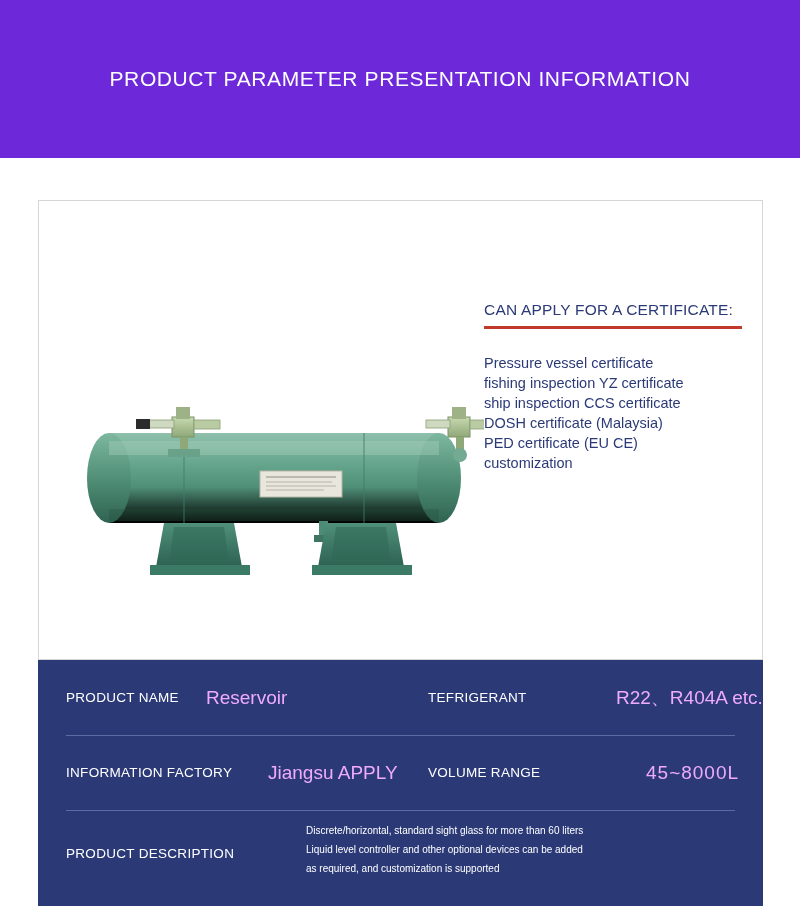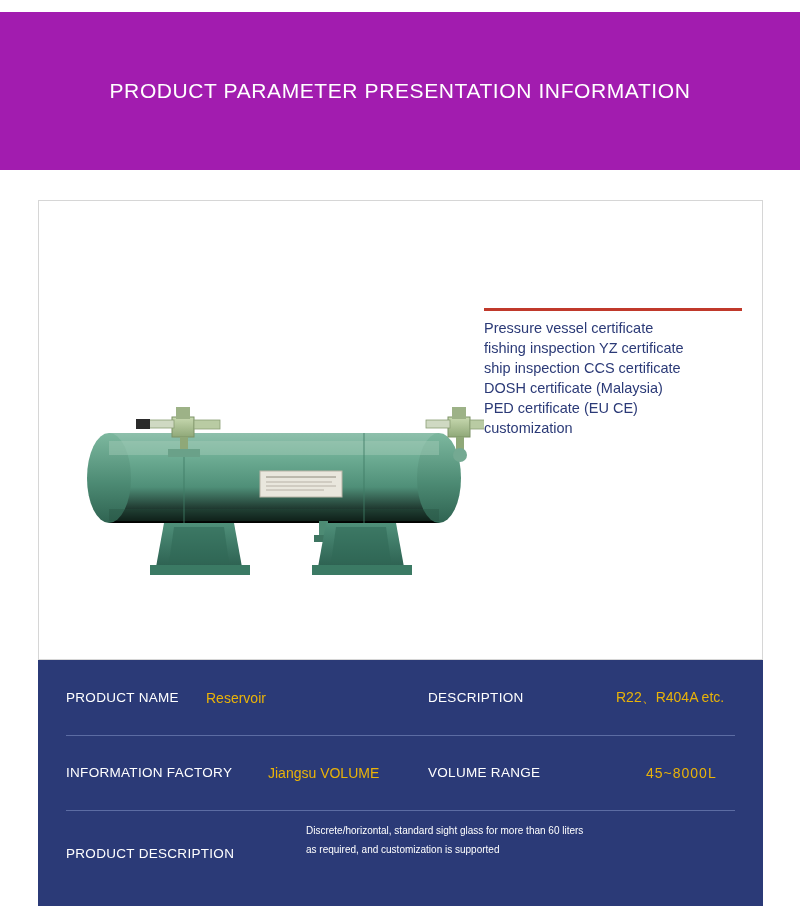--- a/index.html
+++ b/index.html
@@ -16,24 +16,24 @@
   .page {
     position: relative;
     width: 800px;
     height: 906px;
     background: #ffffff;
   }
   
   .header {
     position: absolute;
     left: 0;
-    top: 12px;
+    top: 0;
     width: 800px;
     height: 158px;
-    background: #a21caf;
+    background: #6d28d9;
     display: flex;
     align-items: center;
     justify-content: center;
   }
   .header-title {
     color: #ffffff;
     font-size: 21px;
     letter-spacing: 0.6px;
     font-weight: 400;
     text-align: center;
@@ -71,21 +71,21 @@
     letter-spacing: 0.2px;
     white-space: nowrap;
   }
   .cert-rule {
     margin-top: 7px;
     width: 258px;
     height: 3px;
     background: #c0392b;
   }
   .cert-list {
-    margin-top: 7px;
+    margin-top: 24px;
     color: #2b3a77;
     font-size: 14.5px;
     line-height: 20px;
   }
   .cert-list div {
     white-space: nowrap;
   }
   
   .spec {
     position: absolute;
@@ -116,22 +116,22 @@
   }
   .d1 { top: 75px; }
   .d2 { top: 150px; }
   .lbl {
     font-size: 13.5px;
     letter-spacing: 0.3px;
     color: #ffffff;
     white-space: nowrap;
   }
   .val {
-    font-size: 14px;
-    color: #eab308;
+    font-size: 19px;
+    color: #f0abfc;
     white-space: nowrap;
   }
   .c1 { position: absolute; left: 28px; }
   .c2 { position: absolute; left: 168px; }
   .c3 { position: absolute; left: 390px; }
   .c4 { position: absolute; left: 578px; }
   .c2b { position: absolute; left: 230px; }
   .c4b { position: absolute; left: 608px; letter-spacing: 1px; }
   .desc-label { position: absolute; left: 28px; top: 36px; }
   .desc-text {
@@ -232,52 +232,54 @@
 
         <g>
           <polygon points="262,202 332,202 340,246 254,246" fill="url(#legGrad)"></polygon>
           <rect x="248" y="244" width="100" height="10" fill="#3b7a64"></rect>
           <polygon points="272,206 322,206 327,242 267,242" fill="#2f6855" opacity="0.55"></polygon>
         </g>
       </svg>
     </div>
 
     <div class="cert-block">
+      <div class="cert-title">CAN APPLY FOR A CERTIFICATE:</div>
       <div class="cert-rule"></div>
       <div class="cert-list">
         <div>Pressure vessel certificate</div>
         <div>fishing inspection YZ certificate</div>
         <div>ship inspection CCS certificate</div>
         <div>DOSH certificate (Malaysia)</div>
         <div>PED certificate (EU CE)</div>
         <div>customization</div>
       </div>
     </div>
   </div>
 
   <div class="spec">
 
     <div class="spec-row r1">
       <span class="lbl c1">PRODUCT NAME</span>
       <span class="val c2">Reservoir</span>
-      <span class="lbl c3">DESCRIPTION</span>
+      <span class="lbl c3">TEFRIGERANT</span>
       <span class="val c4">R22、R404A etc.</span>
     </div>
     <div class="divider d1"></div>
 
     <div class="spec-row r2">
       <span class="lbl c1">INFORMATION FACTORY</span>
-      <span class="val c2b">Jiangsu VOLUME</span>
+      <span class="val c2b">Jiangsu APPLY</span>
       <span class="lbl c3">VOLUME RANGE</span>
       <span class="val c4b">45~8000L</span>
     </div>
     <div class="divider d2"></div>
 
     <div class="spec-row r3">
       <span class="lbl desc-label">PRODUCT DESCRIPTION</span>
       <div class="desc-text">
         <div>Discrete/horizontal, standard sight glass for more than 60 liters</div>
+        <div>Liquid level controller and other optional devices can be added</div>
         <div>as required, and customization is supported</div>
       </div>
     </div>
   </div>
 
 </div>
 
 </body></html>

